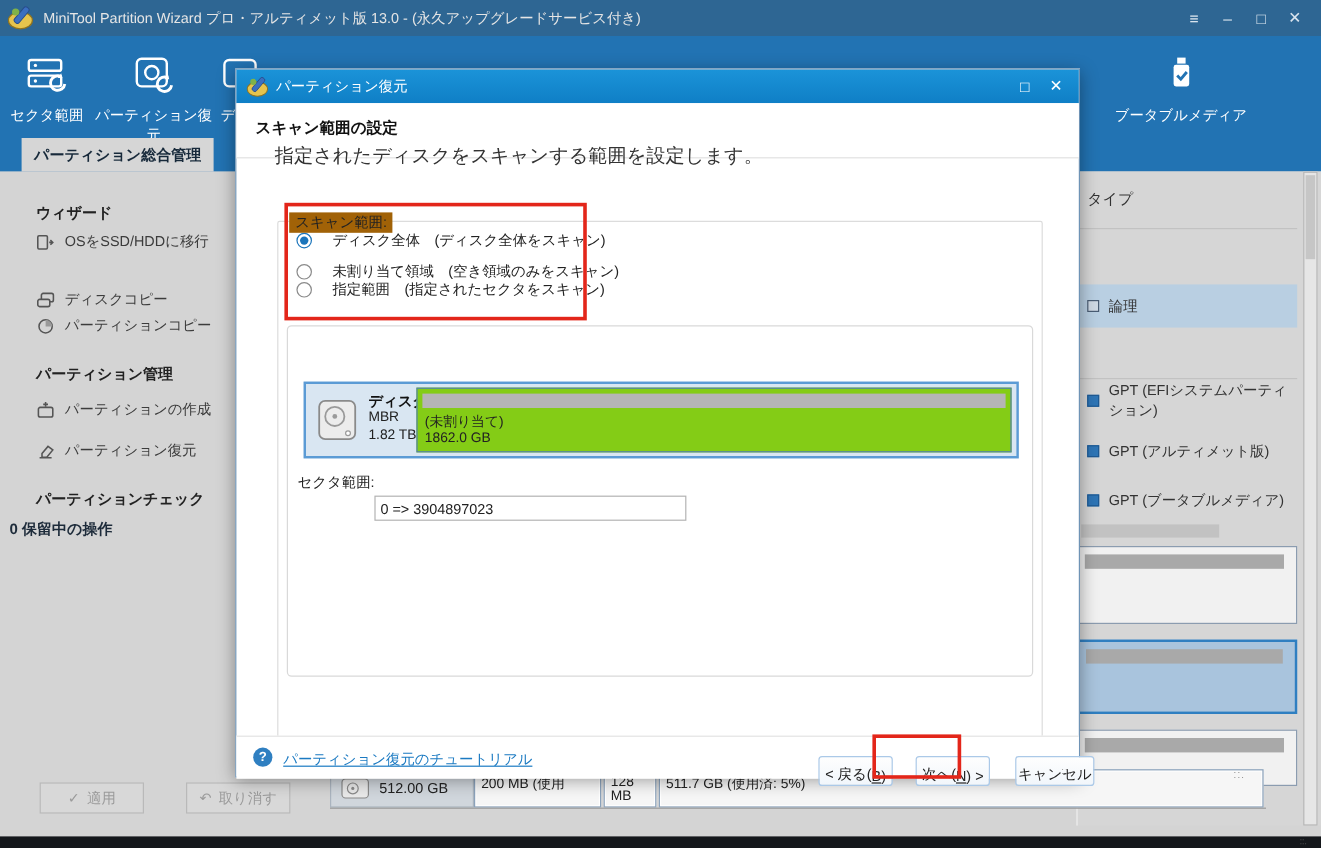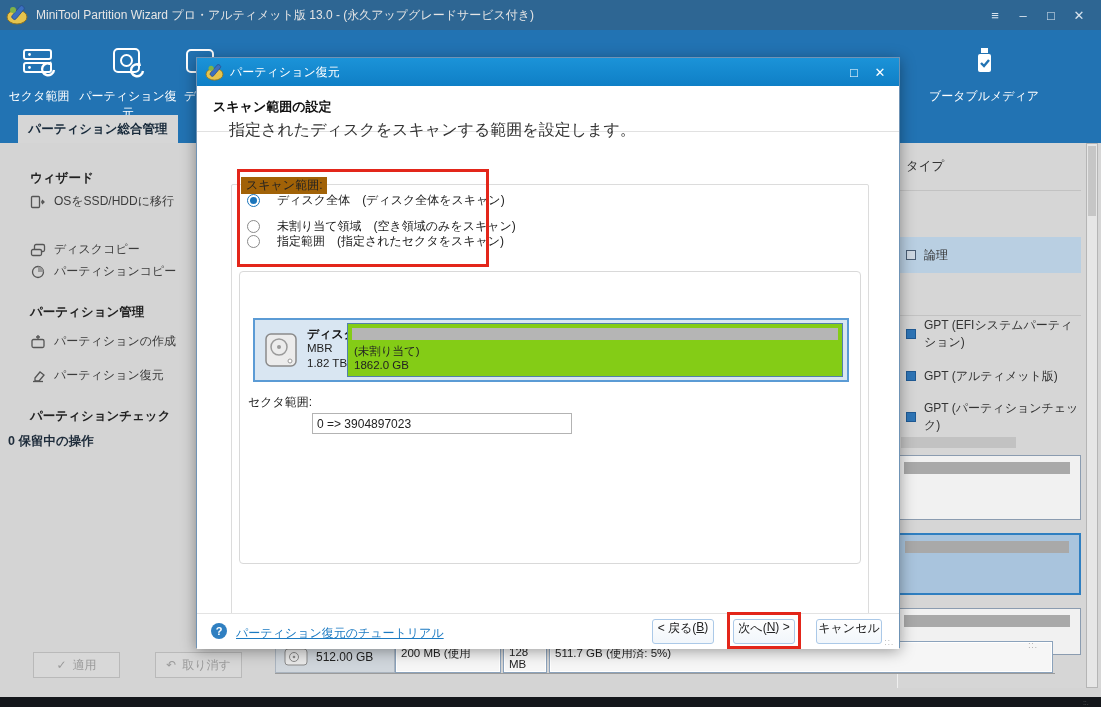--- a/index.html
+++ b/index.html
@@ -87,21 +87,21 @@
 .dm-block { position:absolute; left:92px; top:3px; width:496px; height:54px; background:#84cc16; border:1px solid #5380ab; }
 .dm-bar { position:absolute; left:4px; top:4px; right:4px; height:12px; background:#b5b5b5; }
 .dm-t1 { position:absolute; left:6px; top:20px; font-size:11.5px; color:#222; }
 .dm-t2 { position:absolute; left:6px; top:35px; font-size:11.5px; color:#222; }
 .sector-label { position:absolute; left:8px; top:122px; font-size:12px; color:#222; }
 .sector-input { position:absolute; left:72px; top:117px; width:260px; height:21px; border:1px solid #b3b3b3; font-size:12px; padding:2px 4px; color:#222; font-family:"Liberation Sans",sans-serif; background:#fff;margin-top:24px; }
 
 .dlg-footer { position:absolute; left:0; top:555px; width:100%; height:36px; border-top:1px solid #e3e3e3; background:#fff; }
 .help-icon { position:absolute; left:14px; top:9px; width:16px; height:16px; border-radius:50%; background:#2f7fc1; color:#fff; font-size:11px; font-weight:bold; display:flex; align-items:center; justify-content:center; }
 .tutorial-link { position:absolute; left:39px; top:11px; font-size:12px; color:#1b7ac2; text-decoration:underline; cursor:pointer; }
-.dlg-push { position:absolute; height:25px; top:5px; background:linear-gradient(#fefefe,#f1f6fb); border:1px solid #abc9e8; border-radius:3px; font-size:12px; color:#222; display:flex; align-items:flex-start; justify-content:center; }
+.dlg-push { position:absolute; height:25px; top:16px; background:linear-gradient(#fefefe,#f1f6fb); border:1px solid #abc9e8; border-radius:3px; font-size:12px; color:#222; display:flex; align-items:flex-end; justify-content:center;margin-left:30px; }
 .key-u { text-decoration:underline; }
 .redbox2 { position:absolute; left:530px; top:-2px; width:74px; height:37px; border:3px solid #e3261a; z-index:6; pointer-events:none; }
 .dlg-grip { position:absolute; right:5px; bottom:2px; color:#9a9a9a; font-size:8px; line-height:4px; letter-spacing:1px; }
 </style>
 </head>
 <body>
 
 <div class="screen">
 
   <div class="titlebar">
@@ -223,21 +223,21 @@
       <div class="rp-row" style="top:179px;height:24px;">
         <span class="sq fill"></span>
         <span>GPT (EFIシステムパーティション)</span>
       </div>
       <div class="rp-row" style="top:221px;height:24px;">
         <span class="sq fill"></span>
         <span>GPT (アルティメット版)</span>
       </div>
       <div class="rp-row" style="top:262px;height:24px;">
         <span class="sq fill"></span>
-        <span>GPT (パーティションチェック)</span>
+        <span>GPT (ブータブルメディア)</span>
       </div>
 
       <div class="rp-minibar" style="left:3px;top:294px;width:115px;height:11px;"></div>
       <div class="rp-block" style="top:312px;height:65px;">
           <div class="bar"></div>
         </div>
       <div class="rp-block sel" style="top:390px;height:62px;">
           <div class="bar"></div>
         </div>
       <div class="rp-block" style="top:465px;height:47px;">

